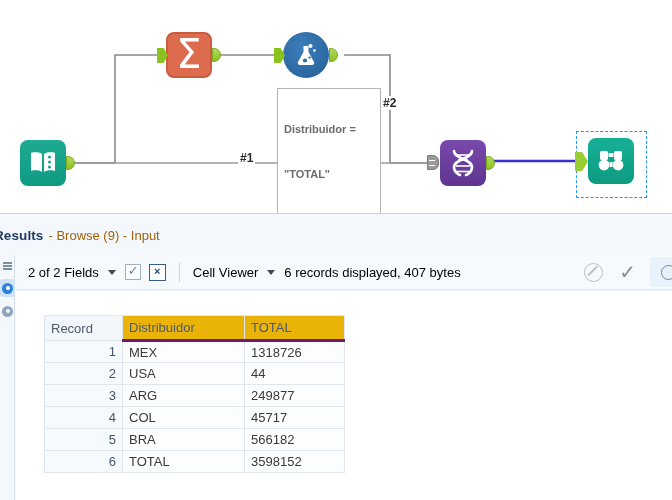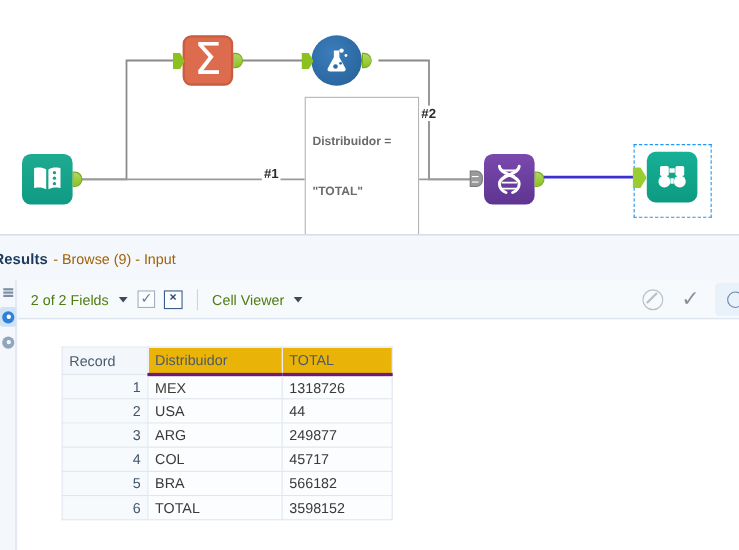--- a/index.html
+++ b/index.html
@@ -277,21 +277,21 @@
     background: #f7fafd;
     border-bottom: 1px solid #dde5ef;
     box-sizing: border-box;
     display: flex;
     align-items: center;
     padding-left: 12px;
   }
 
   .tb-text {
     font-size: 13px;
-    color: #4d7c0f;
+    color: #000000;
     white-space: nowrap;
   }
 
   .caret-down {
     width: 0; height: 0;
     border-left: 4.5px solid transparent;
     border-right: 4.5px solid transparent;
     border-top: 5px solid #3d4a5a;
     margin-left: 9px;
     margin-right: 9px;
@@ -394,21 +394,21 @@
     top: 77px;
     right: 0;
     bottom: 0;
     background: #ffffff;
     overflow: hidden;
   }
 
   table.grid {
     border-collapse: collapse;
     table-layout: fixed;
-    margin-left: 40px;
+    margin-left: 28px;
     margin-top: 24px;
     font-size: 13px;
     color: #3a3a3a;
   }
 
   table.grid th, table.grid td {
     border: 1px solid #dfe6ee;
     height: 22px;
     padding: 0 6px;
     box-sizing: border-box;
@@ -576,20 +576,21 @@
       <div class="caret-down"></div>
       <div class="tb-chk">
         <span class="mark">✓</span>
       </div>
       <div class="tb-x">
         <span>×</span>
       </div>
       <div class="tb-sep"></div>
       <span class="tb-text">Cell Viewer</span>
       <div class="caret-down"></div>
+      <span class="tb-text">6 records displayed, 407 bytes</span>
 
       <div class="tb-right">
         <div class="ico-ban"></div>
         <div class="ico-check">✓</div>
         <div class="ico-search-wrap">
           <div class="ico-search"></div>
         </div>
       </div>
     </div>
 

